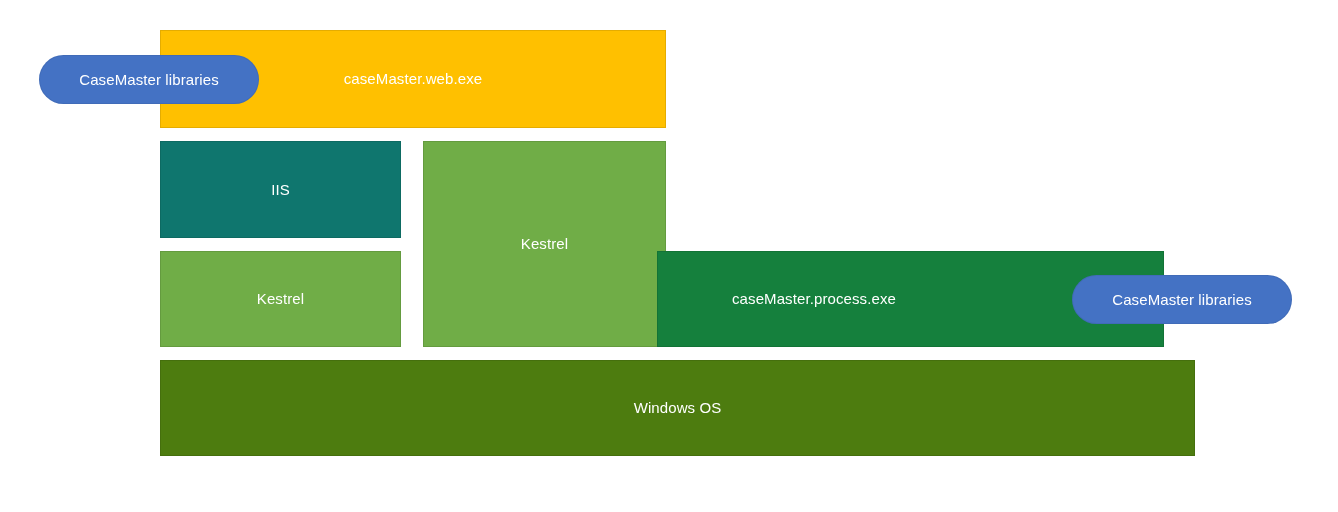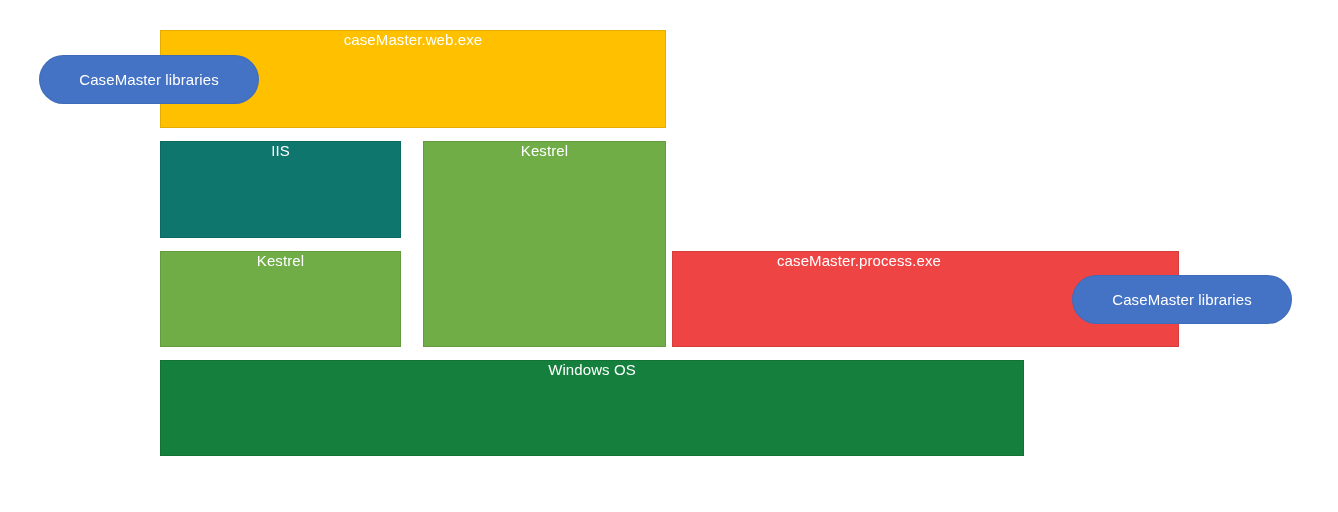--- a/index.html
+++ b/index.html
@@ -16,20 +16,21 @@
     position: relative;
     width: 1338px;
     height: 512px;
     background: #ffffff;
     overflow: hidden;
   }
   .node {
     position: absolute;
     box-sizing: border-box;
     display: flex;
+    align-items: center;
     justify-content: center;
     color: #ffffff;
     font-size: 15px;
     font-weight: 400;
     letter-spacing: 0.1px;
     line-height: 1.2;
     text-align: center;
     border: 1px solid rgba(0,0,0,0.10);
   }
   .node .node-label {
@@ -52,30 +53,30 @@
     left: 160px;  top: 251px;
     width: 241px; height: 96px;
     background: #70AD47;
   }
   .box-kestrel-mid {
     left: 423px;  top: 141px;
     width: 243px; height: 206px;
     background: #70AD47;
   }
   .box-process {
-    left: 672px;  top: 251px;
+    left: 657px;  top: 251px;
     width: 507px; height: 96px;
-    background: #ef4444;
+    background: #15803d;
     justify-content: flex-start;
-    padding-left: 98px;
+    padding-left: 68px;
   }
   .box-os {
     left: 160px;  top: 360px;
-    width: 864px; height: 96px;
-    background: #15803d;
+    width: 1035px; height: 96px;
+    background: #4d7c0f;
   }
 
   
   .pill {
     position: absolute;
     box-sizing: border-box;
     display: flex;
     align-items: center;
     justify-content: center;
     background: #4472C4;

